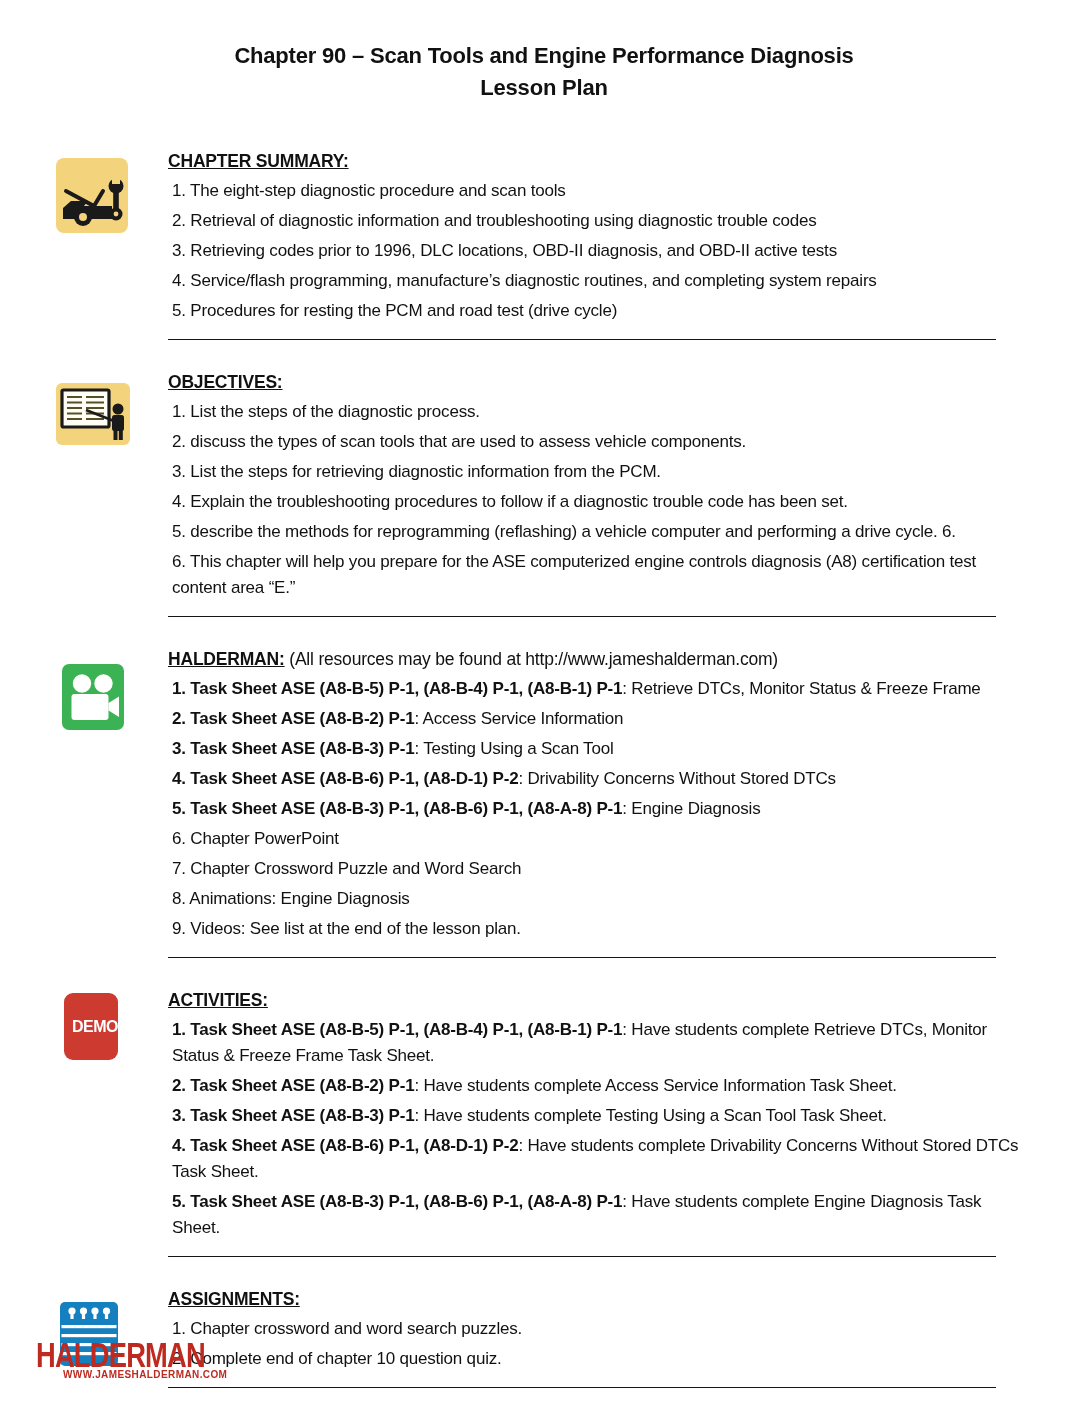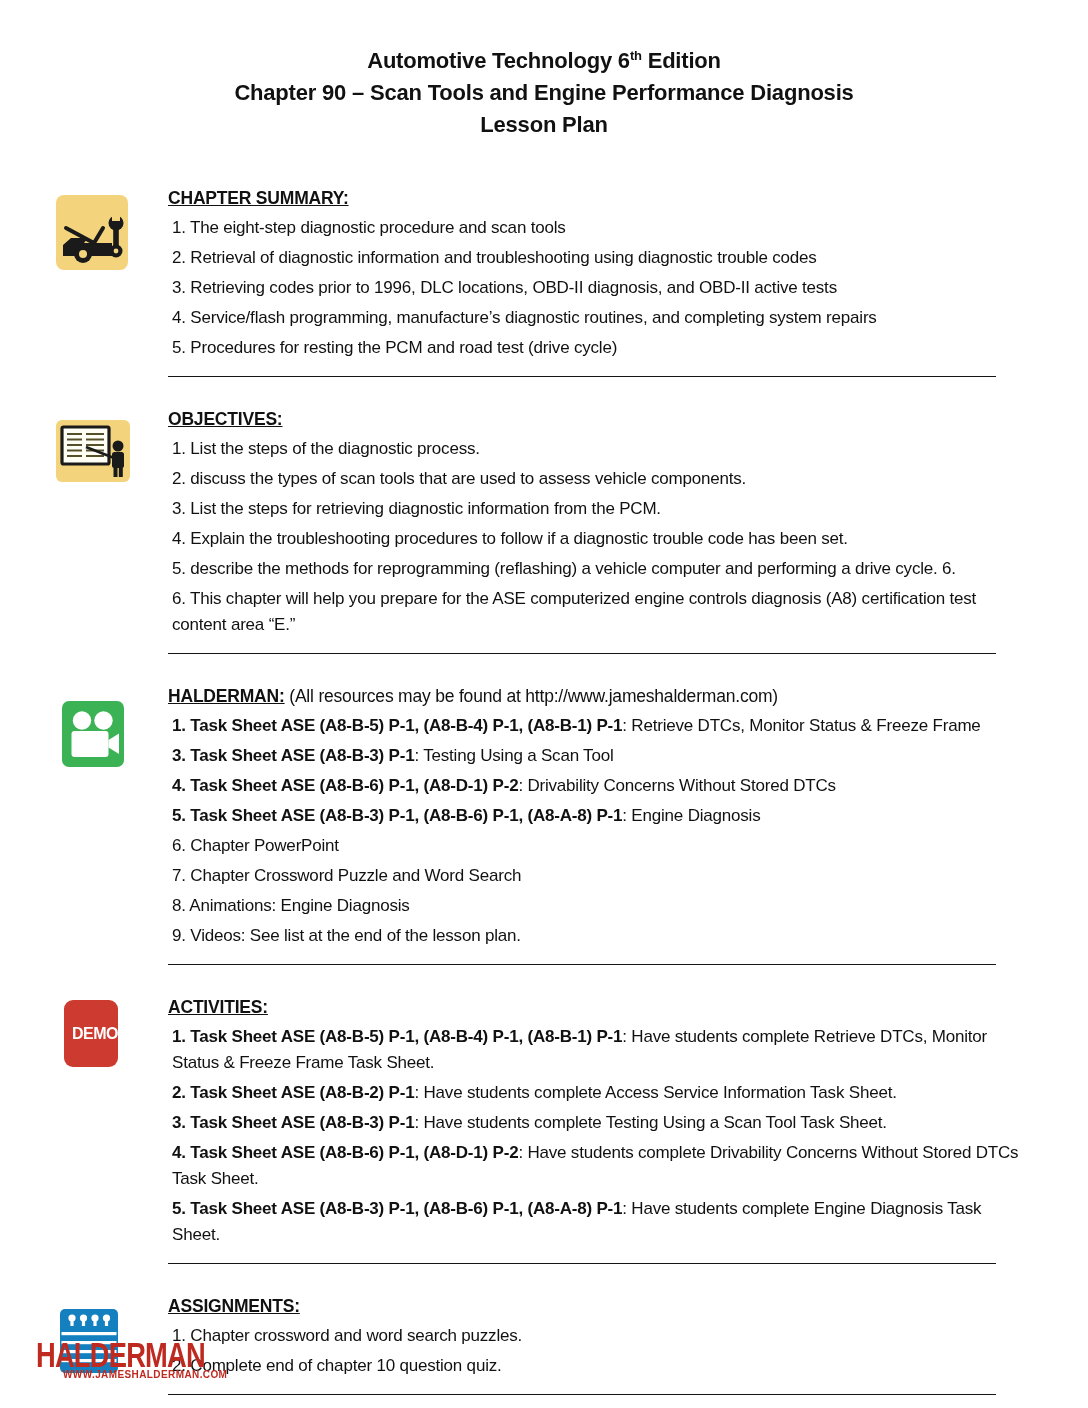--- a/index.html
+++ b/index.html
@@ -29,21 +29,20 @@
   }
   .icon-assignments { top: 16px; left: -108px; }
   .logo { position: absolute; left: 36px; top: 1338px; color: #BE2A20; }
   .logo-name { font-weight: 700; font-size: 35px; line-height: 34px; letter-spacing: -1px; transform: scaleX(0.78); transform-origin: left; white-space: nowrap; }
   .logo-url { font-size: 10px; font-weight: 700; letter-spacing: 0.4px; margin: -3px 0 0 27px; white-space: nowrap; }
 </style>
 </head>
 <body>
 
 <header class="title-block">
-  <div><span>Automotive Technology 6</span><sup>th</sup><span> Edition</span></div>
   <div>Chapter 90 – Scan Tools and Engine Performance Diagnosis</div>
   <div>Lesson Plan</div>
 </header>
 
 <main class="content">
 
   <section>
     <span class="icon icon-summary">
       <svg width="72" height="75" viewBox="0 0 72 75">
         <rect x="0" y="0" width="72" height="75" rx="8" fill="#F3D37B"></rect>
@@ -101,20 +100,21 @@
       <svg width="62" height="66" viewBox="0 0 62 66">
         <rect x="0" y="0" width="62" height="66" rx="7" fill="#3BB253"></rect>
         <circle cx="20" cy="19.5" r="9.2" fill="#fff"></circle>
         <circle cx="41.5" cy="19.5" r="9.2" fill="#fff"></circle>
         <rect x="9.5" y="30" width="37" height="26" rx="3" fill="#fff"></rect>
         <polygon points="46.5,39 57,32.5 57,53 46.5,46.5" fill="#fff"></polygon>
       </svg>
     </span>
     <h2 class="heading"><span class="hu">HALDERMAN:</span><span class="hsuffix"> (All resources may be found at http://www.jameshalderman.com)</span></h2>
     <p class="line"><span class="b">1. Task Sheet ASE (A8-B-5) P-1, (A8-B-4) P-1, (A8-B-1) P-1</span><span>: Retrieve DTCs, Monitor Status &amp; Freeze Frame</span></p>
+    <p class="line"><span class="b">2. Task Sheet ASE (A8-B-2) P-1</span><span>: Access Service Information</span></p>
     <p class="line"><span class="b">3. Task Sheet ASE (A8-B-3) P-1</span><span>: Testing Using a Scan Tool</span></p>
     <p class="line"><span class="b">4. Task Sheet ASE (A8-B-6) P-1, (A8-D-1) P-2</span><span>: Drivability Concerns Without Stored DTCs</span></p>
     <p class="line"><span class="b">5. Task Sheet ASE (A8-B-3) P-1, (A8-B-6) P-1, (A8-A-8) P-1</span><span>: Engine Diagnosis</span></p>
     <p class="line"><span class="b"></span><span>6. Chapter PowerPoint</span></p>
     <p class="line"><span class="b"></span><span>7. Chapter Crossword Puzzle and Word Search</span></p>
     <p class="line"><span class="b"></span><span>8. Animations: Engine Diagnosis</span></p>
     <p class="line"><span class="b"></span><span>9. Videos: See list at the end of the lesson plan.</span></p>
     <div class="divider"></div>
   </section>
 

